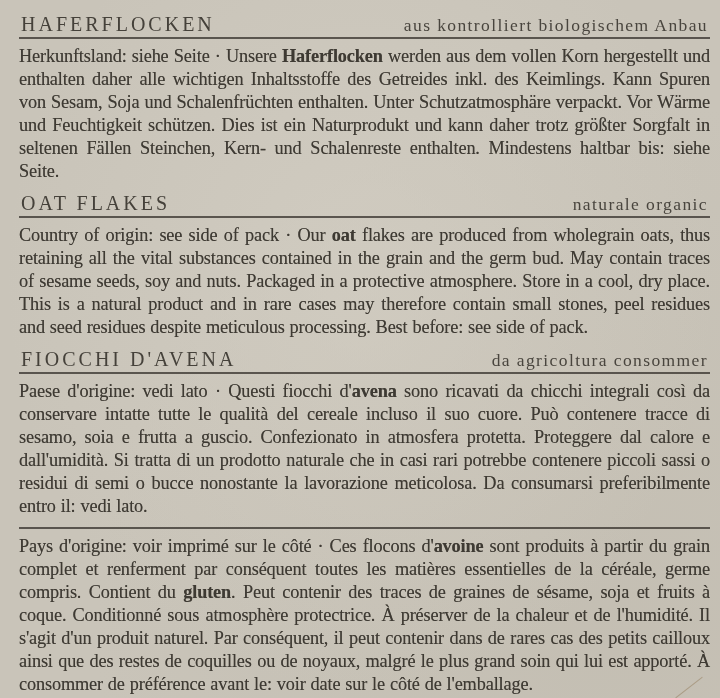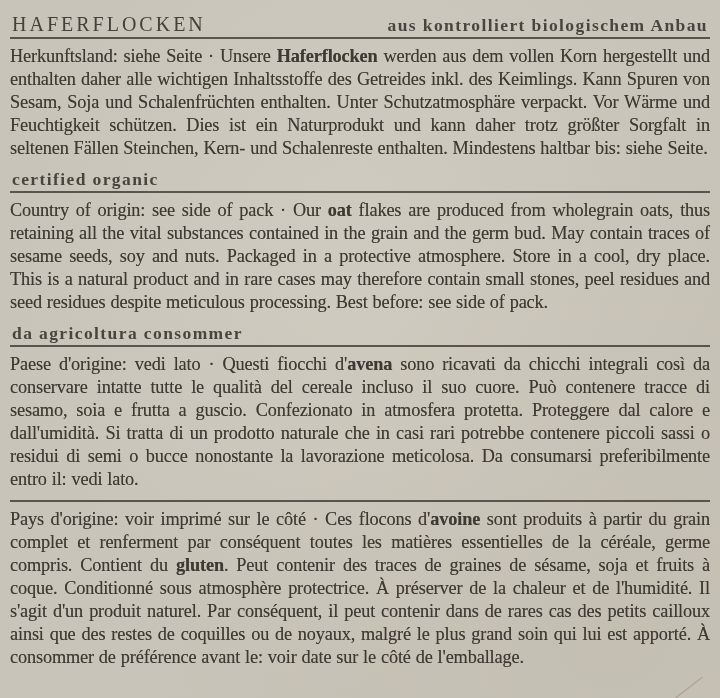--- a/index.html
+++ b/index.html
@@ -9,42 +9,41 @@
   body {
     background:
       radial-gradient(ellipse at 50% 40%, rgba(214,209,198,0.55) 0%, rgba(0,0,0,0) 70%),
       radial-gradient(ellipse at 85% 90%, rgba(186,180,167,0.35) 0%, rgba(0,0,0,0) 60%),
       #c9c4b9;
     font-family: "Liberation Serif", serif;
     color: #3e3a33;
     position: relative;
   }
   .label-wrap {
-    padding: 13px 10px 0 10px;
+    padding: 13px 10px 0 19px;
   }
   .section { margin-bottom: 9px; }
   .header-row {
     display: flex;
     justify-content: space-between;
     align-items: baseline;
     padding: 0 2px 0 2px;
   }
   .section-title {
     font-size: 20px;
     letter-spacing: 3px;
     font-weight: 400;
     color: #45413a;
     white-space: nowrap;
   }
   .section-subtitle {
     font-size: 17.5px;
     letter-spacing: 1.4px;
     color: #49453e;
     white-space: nowrap;
-    font-weight: bold;
   }
   .rule {
     height: 0;
     border-bottom: 2.5px solid #45413b;
     margin-top: 1px;
     opacity: 0.85;
   }
   .body-text {
     margin-top: 6px;
     font-size: 18.3px;
@@ -74,28 +73,30 @@
     <div class="header-row">
       <span class="section-title">HAFERFLOCKEN</span>
       <span class="section-subtitle">aus kontrolliert biologischem Anbau</span>
     </div>
     <div class="rule"></div>
     <p class="body-text"><span>Herkunftsland: siehe Seite · Unsere </span><span class="b">Haferflocken</span><span> werden aus dem vollen Korn hergestellt und enthalten daher alle wichtigen Inhaltsstoffe des Getreides inkl. des Keimlings. Kann Spuren von Sesam, Soja und Schalenfrüchten enthalten. Unter Schutzatmosphäre verpackt. Vor Wärme und Feuchtigkeit schützen. Dies ist ein Naturprodukt und kann daher trotz größter Sorgfalt in seltenen Fällen Steinchen, Kern- und Schalenreste enthalten. Mindestens haltbar bis: siehe Seite.</span></p>
   </div>
 
   <div class="section">
     <div class="header-row">
-      <span class="section-subtitle">certified organic</span>
+      <span class="section-title">OAT FLAKES</span>
+      <span class="section-subtitle">naturale organic</span>
     </div>
     <div class="rule"></div>
     <p class="body-text"><span>Country of origin: see side of pack · Our </span><span class="b">oat</span><span> flakes are produced from wholegrain oats, thus retaining all the vital substances contained in the grain and the germ bud.  May contain traces of sesame seeds, soy and nuts. Packaged in a protective atmosphere. Store in a cool, dry place. This is a natural product and in rare cases may therefore contain small stones, peel residues and seed residues despite meticulous processing. Best before: see side of pack.</span></p>
   </div>
 
   <div class="section">
     <div class="header-row">
+      <span class="section-title">FIOCCHI D'AVENA</span>
       <span class="section-subtitle">da agricoltura consommer</span>
     </div>
     <div class="rule"></div>
     <p class="body-text"><span>Paese d'origine: vedi lato · Questi fiocchi d'</span><span class="b">avena</span><span> sono ricavati da chicchi integrali così da conservare intatte tutte le qualità del cereale incluso il suo cuore. Può contenere tracce di sesamo, soia e frutta a guscio. Confezionato in atmosfera protetta. Proteggere dal calore e dall'umidità. Si tratta di un prodotto naturale che in casi rari potrebbe contenere piccoli sassi o residui di semi o bucce nonostante la lavorazione meticolosa. Da consumarsi preferibilmente entro il: vedi lato.</span></p>
   </div>
 
   <div class="section">
     <div class="rule"></div>
     <p class="body-text"><span>Pays d'origine: voir imprimé sur le côté · Ces flocons d'</span><span class="b">avoine</span><span> sont produits à partir du grain complet et renferment par conséquent toutes les matières essentielles de la céréale, germe compris. Contient du </span><span class="b">gluten</span><span>. Peut contenir des traces de graines de sésame, soja et fruits à coque. Conditionné sous atmosphère protectrice. À préserver de la chaleur et de l'humidité. Il s'agit d'un produit naturel. Par conséquent, il peut contenir dans de rares cas des petits cailloux ainsi que des restes de coquilles ou de noyaux, malgré le plus grand soin qui lui est apporté. À consommer de préférence avant le: voir date sur le côté de l'emballage.</span></p>
   </div>

